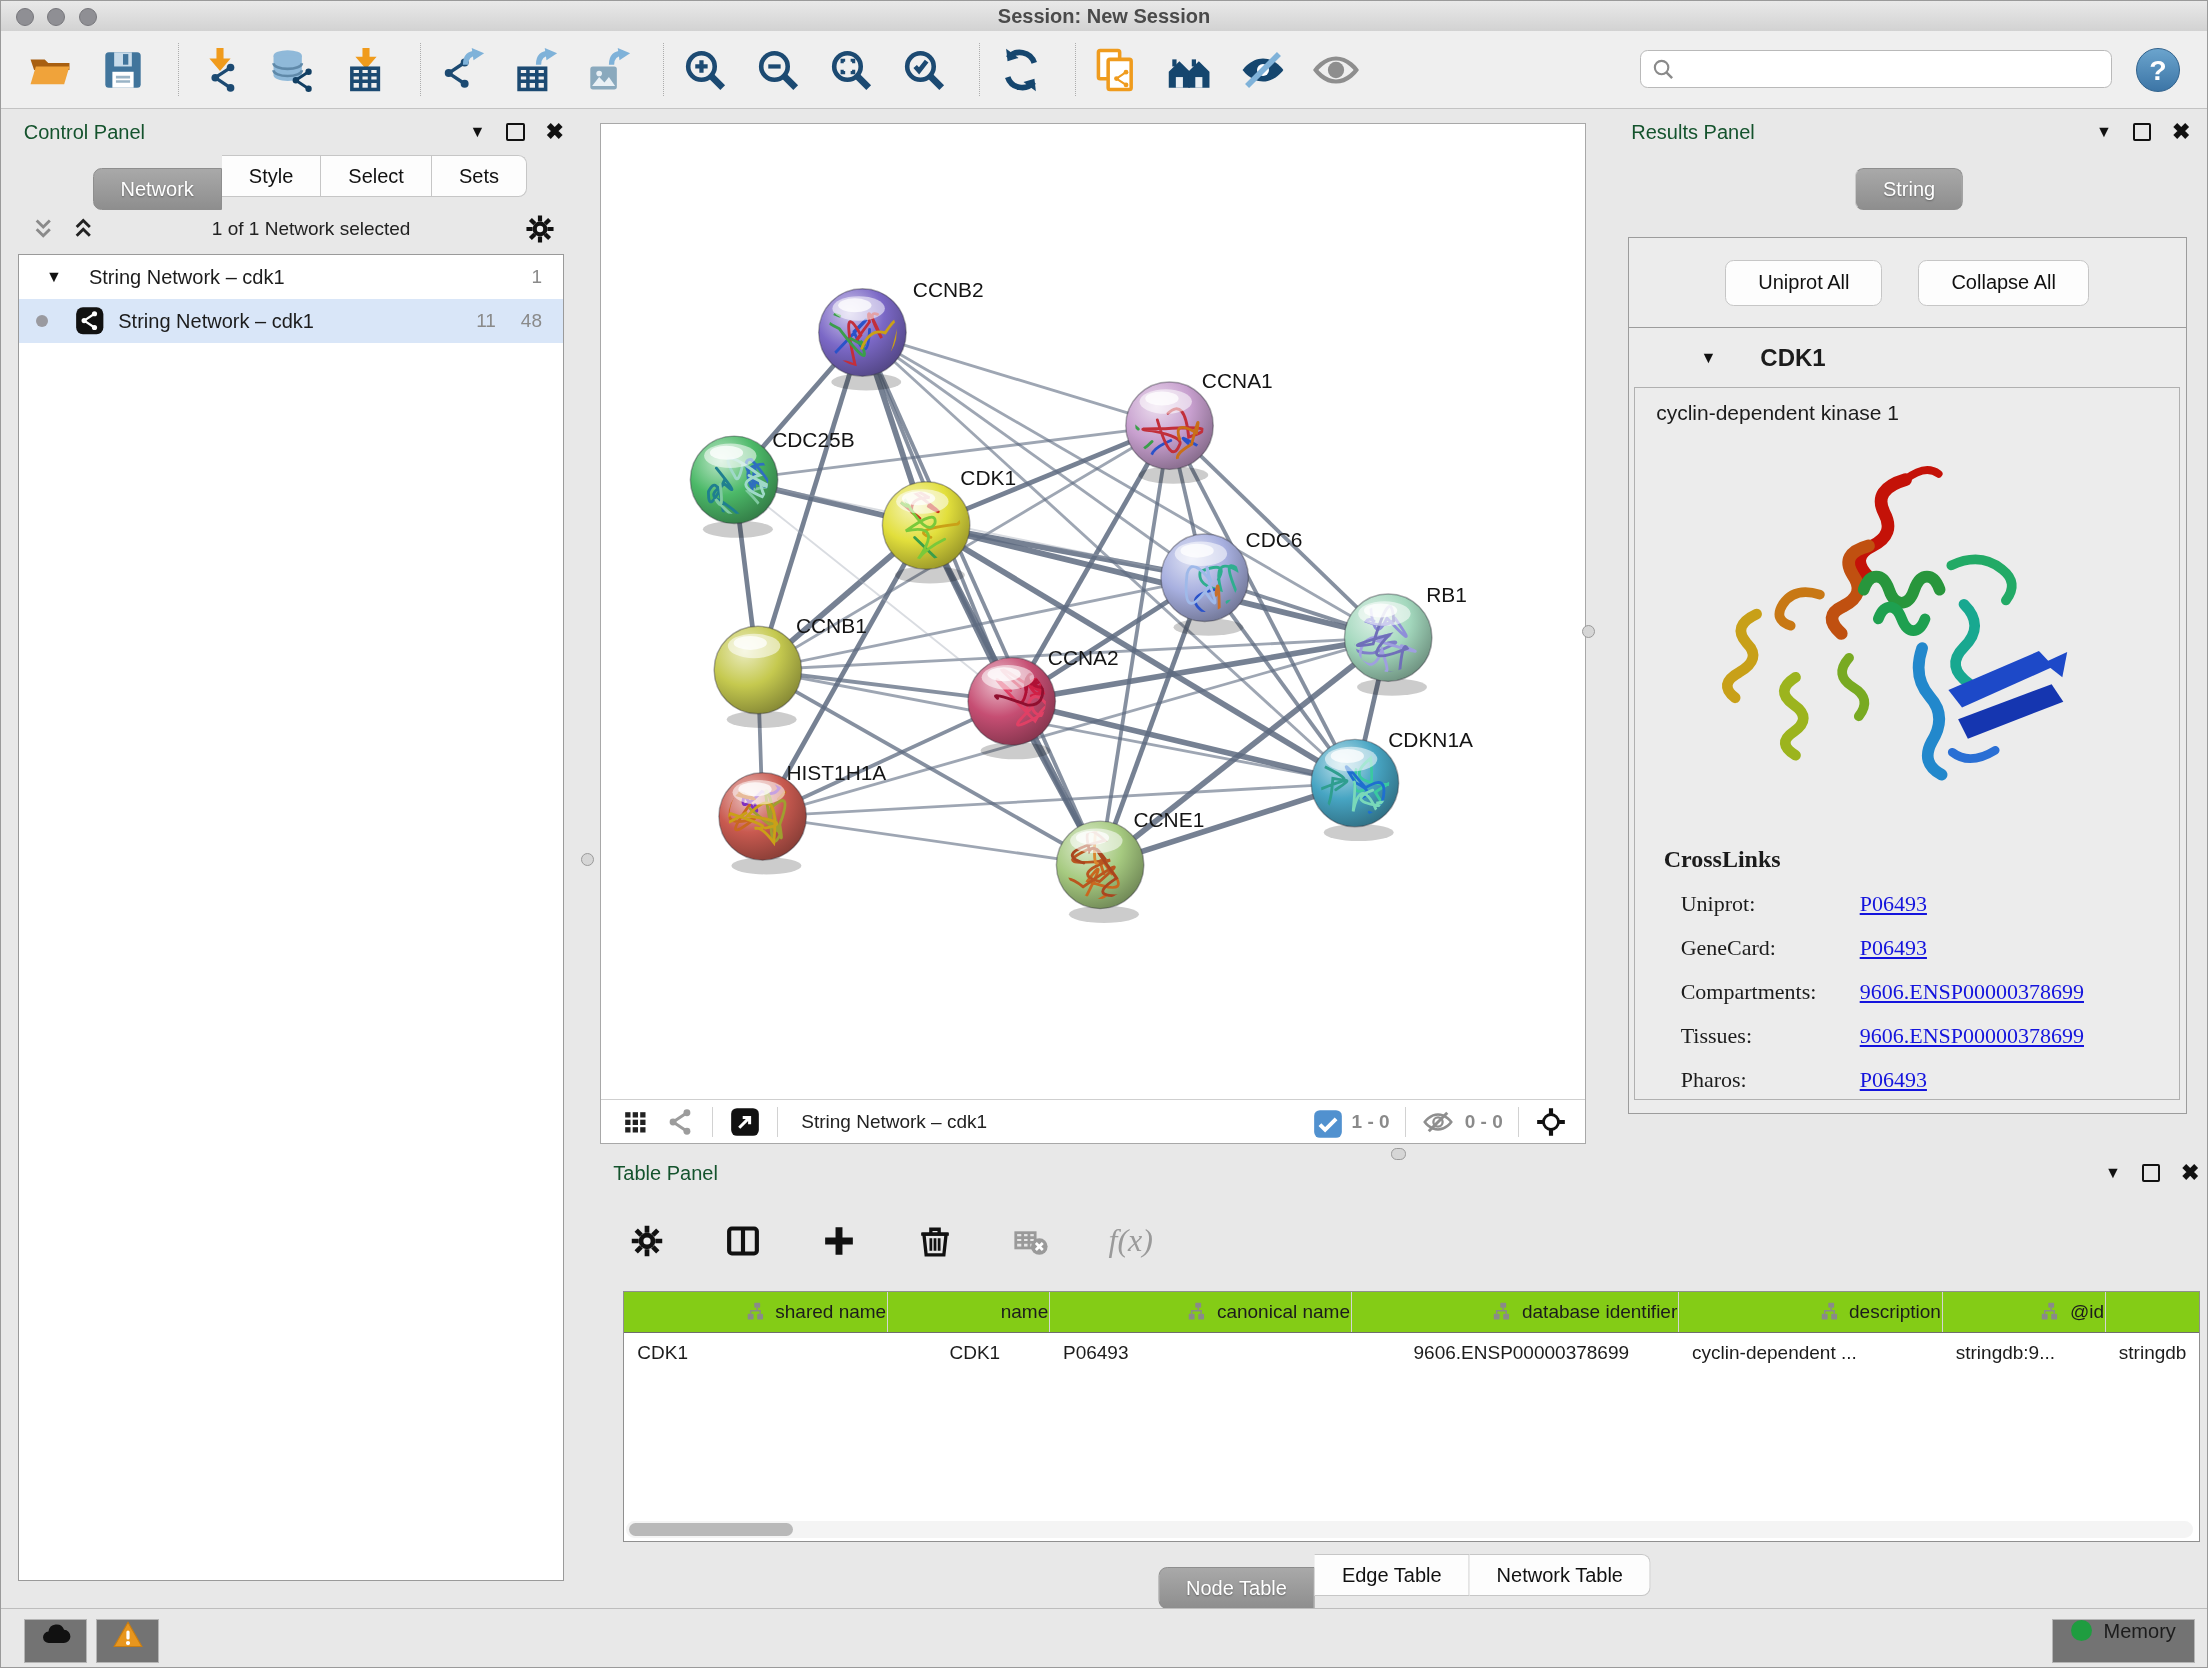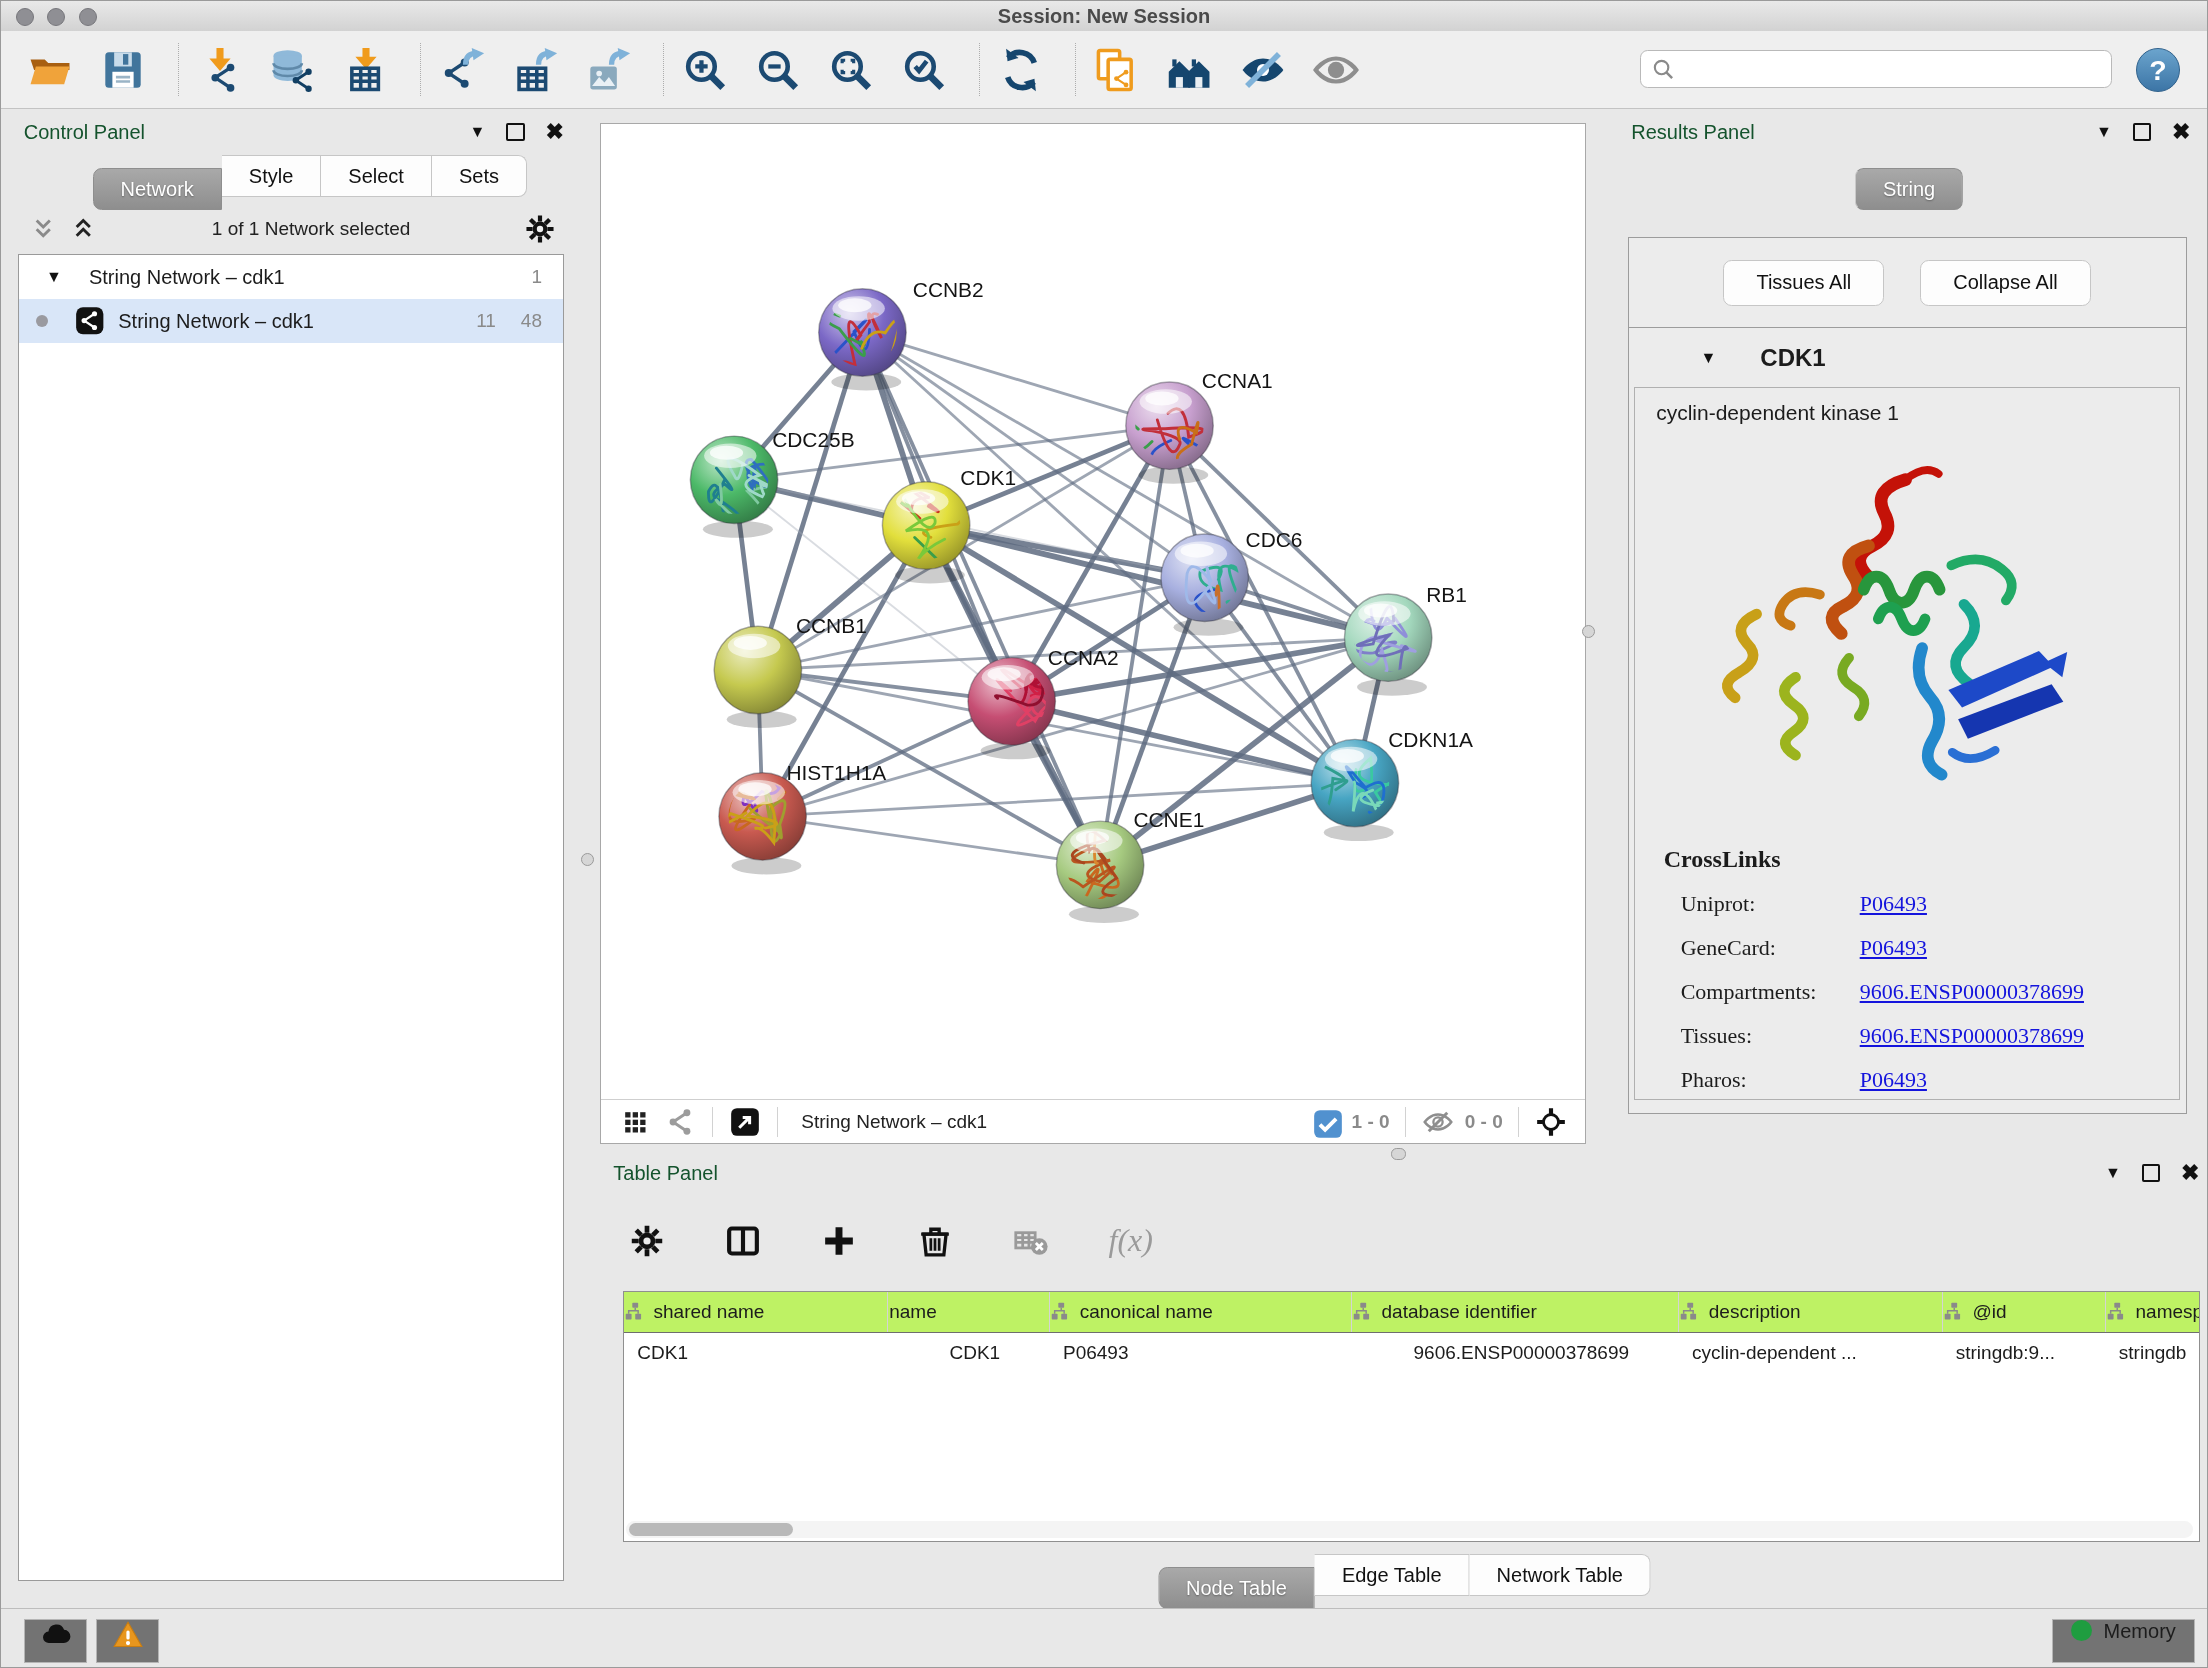--- a/index.html
+++ b/index.html
@@ -83,22 +83,22 @@
   .cl-link{color:#1414dd;text-decoration:underline;}
   
   #table-panel{position:absolute;left:599px;top:1157px;width:1609px;height:449px;}
   .tp-tools{position:absolute;left:28.5px;top:49px;height:67px;display:flex;align-items:center;gap:60px;}
   .tp-ic{width:36px;height:36px;}
   .tp-ic svg{width:36px;height:36px;}
   .fx{font-family:"Liberation Serif",serif;font-style:italic;color:#9a9a9a;font-size:32px;}
   .tbl-box{position:absolute;left:23px;top:133px;width:1575px;height:249px;background:#fff;
     border:1.9px solid #8f8f8f;overflow:hidden;}
   table.grid{border-collapse:collapse;table-layout:fixed;width:1714px;font-size:19px;}
-  table.grid th{height:38px;background:#bef264;font-weight:normal;border-right:1px solid #d4d4d4;
-    border-bottom:1.9px solid #6e6e6e;text-align:left;white-space:nowrap;overflow:hidden;}
+  table.grid th{height:38px;background:#84cc16;font-weight:normal;border-right:1px solid #d4d4d4;
+    border-bottom:1.9px solid #6e6e6e;text-align:right;white-space:nowrap;overflow:hidden;}
   table.grid th .hic{display:inline-block;width:19px;height:19px;vertical-align:-2.9px;margin-right:9.5px;}
   table.grid td{height:38px;padding-left:13.3px;white-space:nowrap;overflow:hidden;}
   td.ctr{text-align:center;padding-left:0;}
   .hscroll{position:absolute;left:1.9px;bottom:2.9px;width:1567px;height:17px;background:#f4f4f4;border-radius:8.6px;}
   .hthumb{position:absolute;left:2.9px;top:1.9px;width:164px;height:13.3px;background:#b9b9b9;border-radius:6.7px;}
   .tp-tabs{position:absolute;left:50%;transform:translateX(-50%);top:396px;}
   
   #status-bar{position:absolute;left:0;top:1607px;width:100%;height:61px;border-top:1px solid #bdbdbd;background:#e8e8e8;}
   .sb-btn{position:absolute;top:9.5px;height:42px;background:#737373;border:1.9px solid #b5b5b5;
     display:flex;justify-content:center;}
@@ -702,21 +702,21 @@
         <span class="tri">▼</span>
         <span class="floatsq"></span>
         <span class="closex">✖</span>
       </div>
     </div>
     <div class="rp-tab seg">
       <span class="tab sel single">String</span>
     </div>
     <div class="rp-outer">
       <div class="rp-buttons">
-        <span class="rp-btn">Tissues All</span>
+        <span class="rp-btn">Uniprot All</span>
         <span class="rp-btn">Collapse All</span>
       </div>
       <div class="entry-header">
         <span class="tri">▼</span>
         <span class="entry-name">CDK1</span>
       </div>
       <div class="entry-body">
         <div class="entry-desc">cyclin-dependent kinase 1</div>
         <svg class="structure" width="409" height="409" viewBox="0 0 420 420">
           <g fill="none" stroke-linecap="round">

